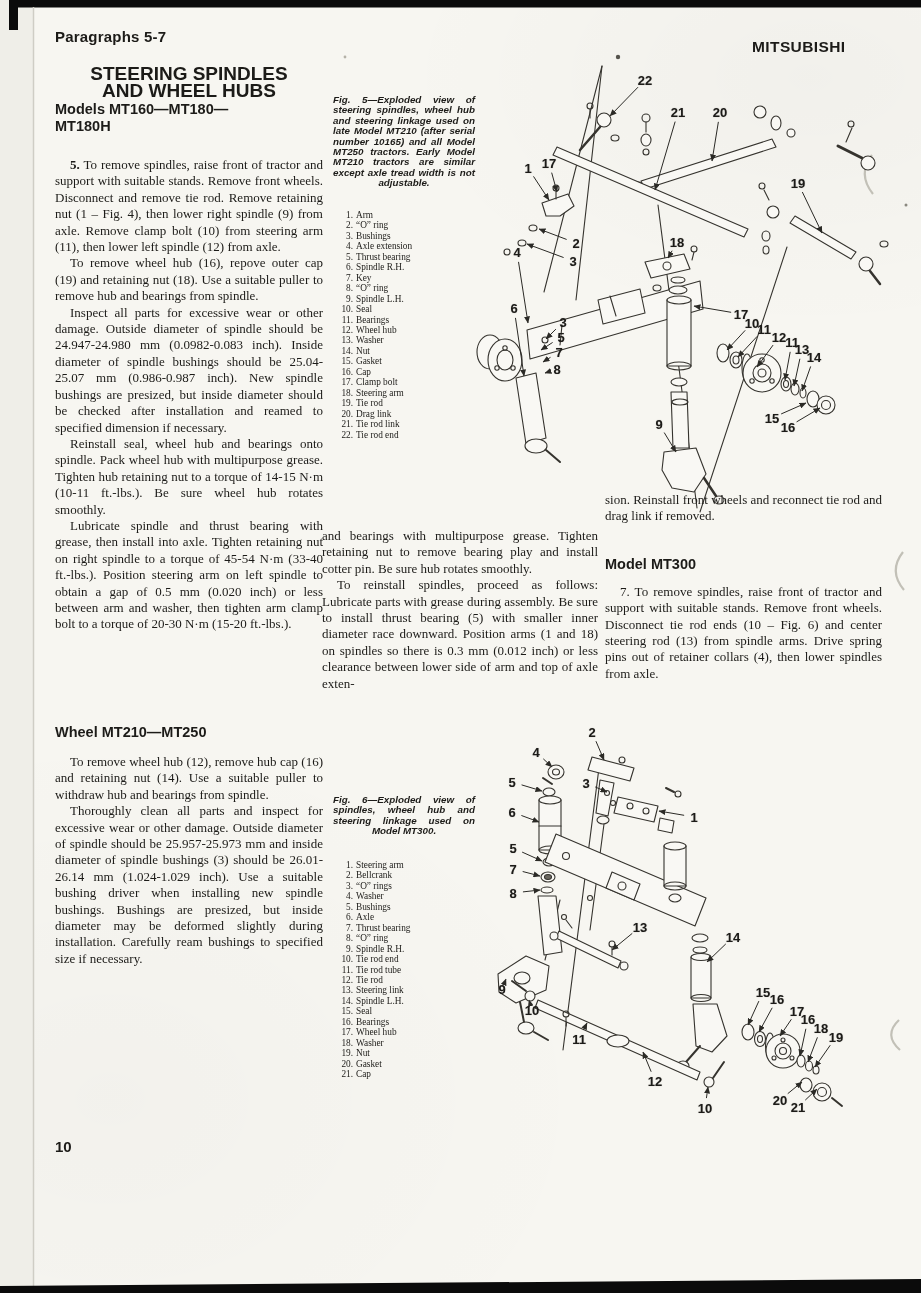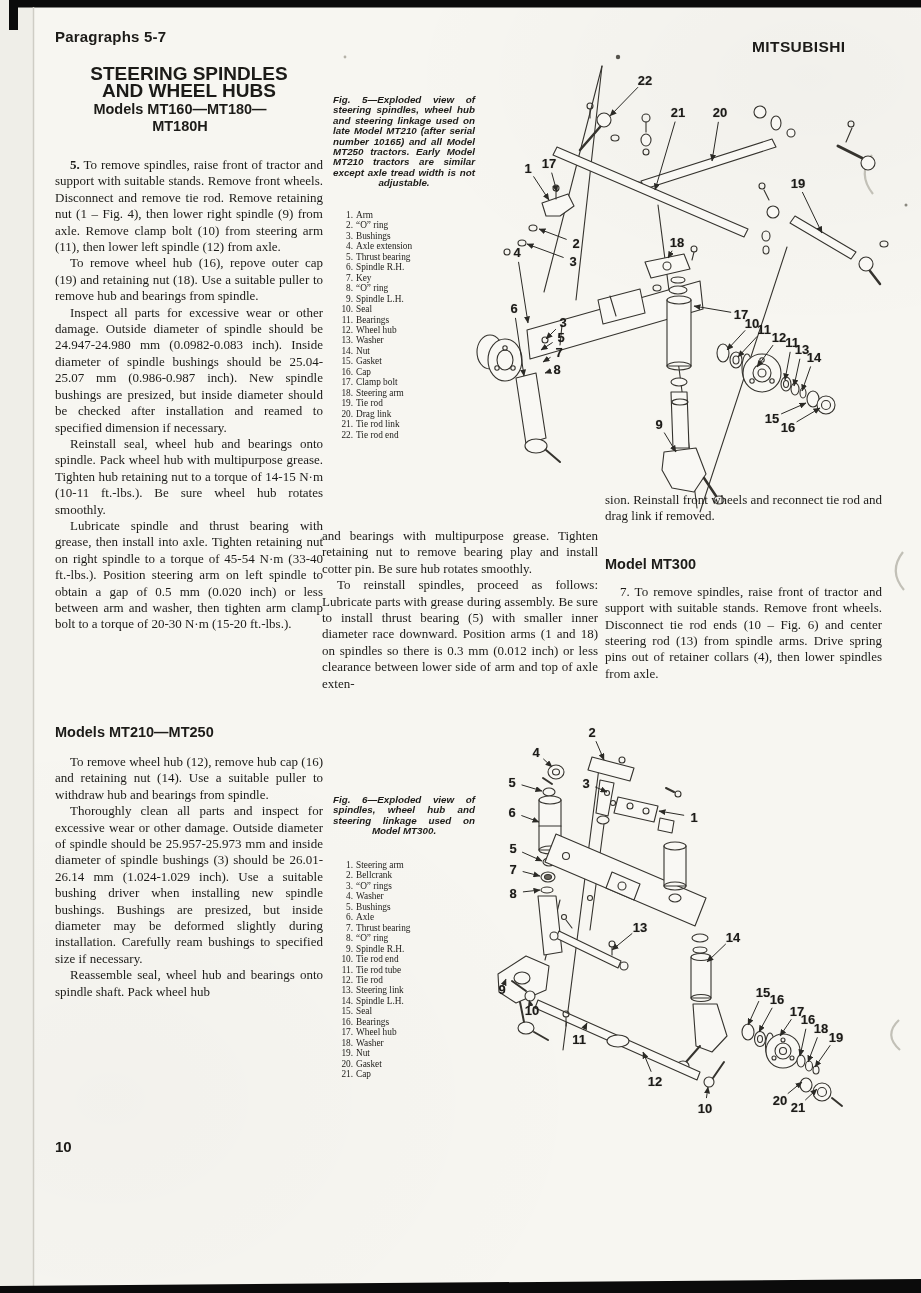--- a/index.html
+++ b/index.html
@@ -309,39 +309,38 @@
         <line x1="787.7395729920332" y1="1093.6676220974273" x2="802" y2="1082" stroke="#2b2a26" stroke-width="1" marker-end="url(#arrowhead)"></line>
         <line x1="805.2595268390583" y1="1100.122553520892" x2="817" y2="1089" stroke="#2b2a26" stroke-width="1" marker-end="url(#arrowhead)"></line>
       </g>
   </svg>
 
   <div class="abs sans hdr-left" style="left:55px;top:28px;">Paragraphs 5-7</div>
   <div class="abs sans hdr-right" style="left:752px;top:38px;">MITSUBISHI</div>
 
   <div class="abs h-section" style="left:72px;top:66px;width:234px;">STEERING SPINDLES AND WHEEL HUBS</div>
 
-  <div class="abs h-models" style="left:55px;top:101px;width:250px;text-align:center;">
+  <div class="abs h-models" style="left:55px;top:101px;width:250px;">
     <div>Models MT160—MT180—</div>
     <div>MT180H</div>
   </div>
 
   <div class="abs body-text" style="left:55px;top:157px;width:268px;">
       <p><b>5.</b> To remove spindles, raise front of tractor and support with suitable stands. Remove front wheels. Disconnect and remove tie rod. Remove retaining nut (1 – Fig. 4), then lower right spindle (9) from axle. Remove clamp bolt (10) from steering arm (11), then lower left spindle (12) from axle.</p>
       <p>To remove wheel hub (16), repove outer cap (19) and retaining nut (18). Use a suitable puller to remove hub and bearings from spindle.</p>
       <p>Inspect all parts for excessive wear or other damage. Outside diameter of spindle should be 24.947-24.980 mm (0.0982-0.083 inch). Inside diameter of spindle bushings should be 25.04-25.07 mm (0.986-0.987 inch). New spindle bushings are presized, but inside diameter should be checked after installation and reamed to specified dimension if necessary.</p>
       <p>Reinstall seal, wheel hub and bearings onto spindle. Pack wheel hub with multipurpose grease. Tighten hub retaining nut to a torque of 14-15 N·m (10-11 ft.-lbs.). Be sure wheel hub rotates smoothly.</p>
       <p>Lubricate spindle and thrust bearing with grease, then install into axle. Tighten retaining nut on right spindle to a torque of 45-54 N·m (33-40 ft.-lbs.). Position steering arm on left spindle to obtain a gap of 0.5 mm (0.020 inch) or less between arm and washer, then tighten arm clamp bolt to a torque of 20-30 N·m (15-20 ft.-lbs.).</p>
     </div>
 
   <div class="abs" style="left:55px;top:724px;width:268px;">
-    <div class="h-models">Models MT210—MT250</div>
+    <div class="h-models">Wheel MT210—MT250</div>
     <div class="body-text" style="margin-top:13px;">
         <p>To remove wheel hub (12), remove hub cap (16) and retaining nut (14). Use a suitable puller to withdraw hub and bearings from spindle.</p>
         <p>Thoroughly clean all parts and inspect for excessive wear or other damage. Outside diameter of spindle should be 25.957-25.973 mm and inside diameter of spindle bushings (3) should be 26.01-26.14 mm (1.024-1.029 inch). Use a suitable bushing driver when installing new spindle bushings. Bushings are presized, but inside diameter may be deformed slightly during installation. Carefully ream bushings to specified size if necessary.</p>
-        <p>Reassemble seal, wheel hub and bearings onto spindle shaft. Pack wheel hub</p>
       </div>
   </div>
 
   <div class="abs page-num" style="left:55px;top:1138px;">10</div>
 
   <div class="abs fig-caption" style="left:333px;top:95px;width:142px;">Fig. 5—Exploded view of steering spindles, wheel hub and steering linkage used on late Model MT210 (after serial number 10165) and all Model MT250 tractors. Early Model MT210 tractors are similar except axle tread width is not adjustable.</div>
   <ol class="abs parts-list" style="left:338px;top:210px;width:135px;">
       <li>Arm</li>
       <li>“O” ring</li>
       <li>Bushings</li>

